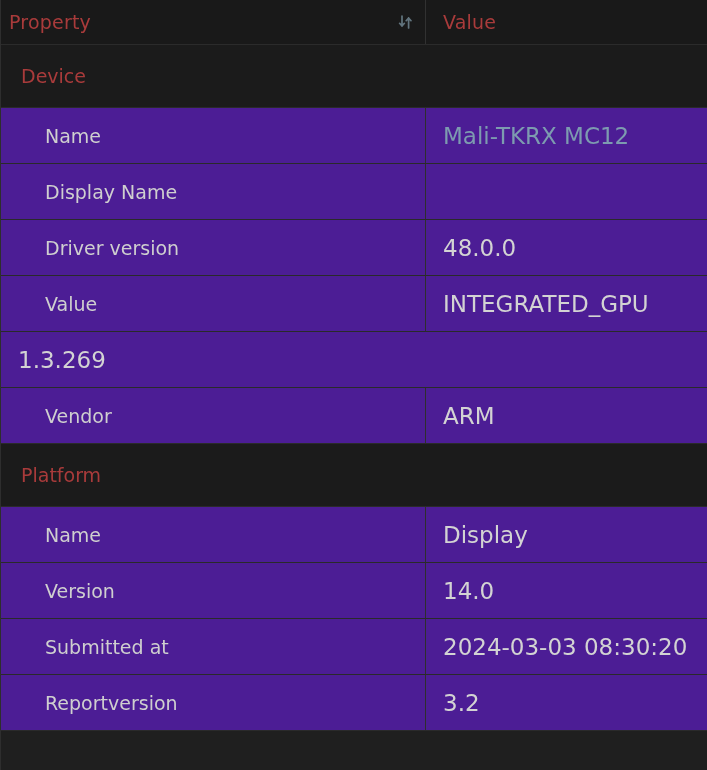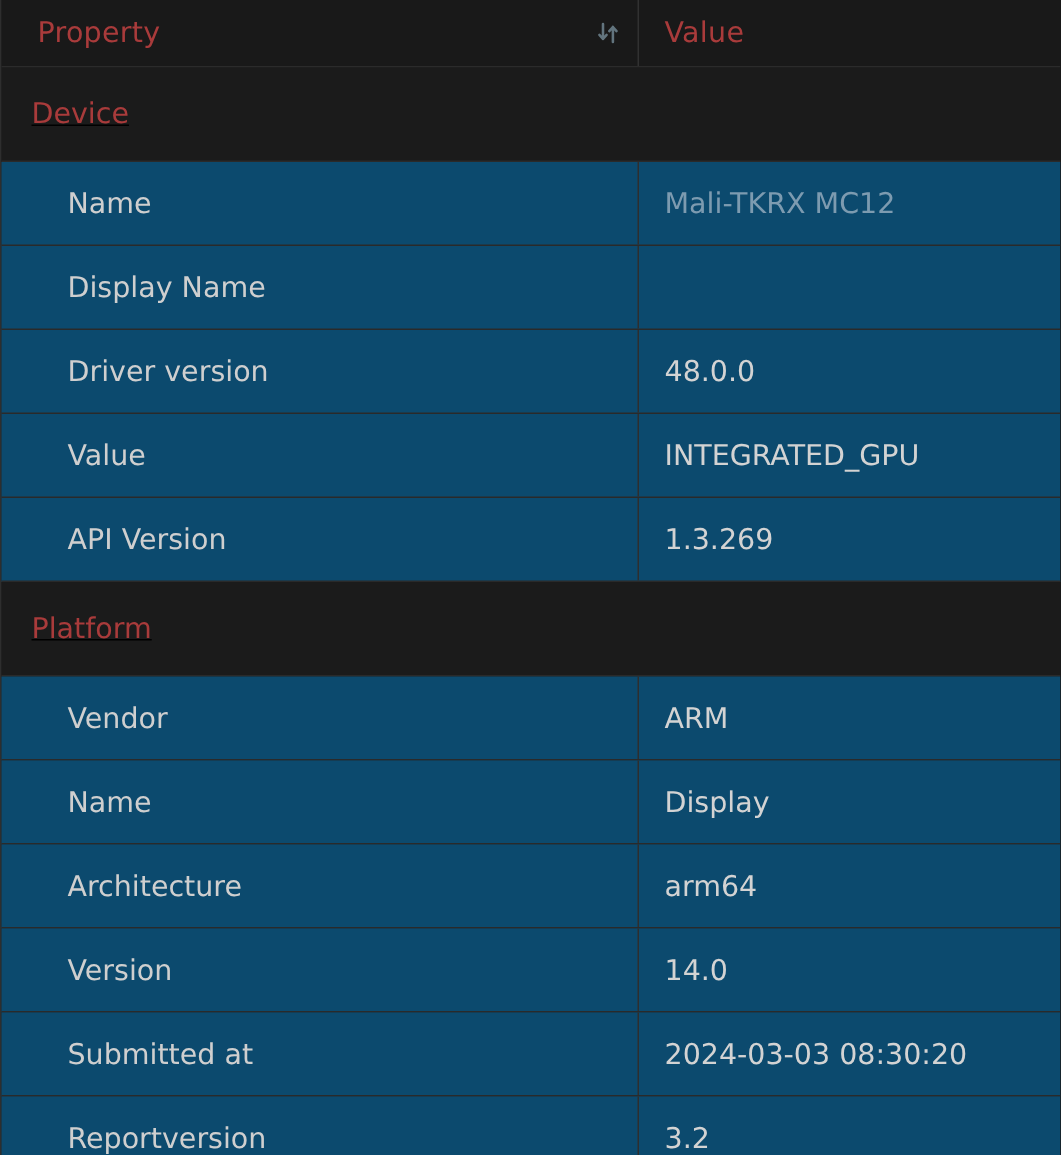--- a/index.html
+++ b/index.html
@@ -37,21 +37,21 @@
     display: flex;
     align-items: center;
     height: 100%;
     box-sizing: border-box;
     color: #a93b3b;
     font-size: 19px;
     letter-spacing: .2px;
   }
   .th-property {
     width: 425px;
-    padding-left: 24px;
+    padding-left: 8px;
     padding-right: 10px;
     justify-content: space-between;
     border-right: 1px solid #313131;
   }
   .th-value {
     flex: 1;
     padding-left: 17px;
   }
   .sort-icon {
     display: inline-flex;
@@ -61,26 +61,25 @@
     opacity: .85;
   }
 
   
   .row {
     display: flex;
     align-items: center;
     height: 56px;
     box-sizing: border-box;
     border-bottom: 1px solid #2a2a2a;
-    background: #0c4a6e;
+    background: #4c1d95;
   }
   .row.section {
     background: #1b1b1b;
     height: 63px;
-    text-decoration: underline;
   }
   .cell-prop {
     width: 425px;
     box-sizing: border-box;
     padding-left: 44px;
     padding-right: 10px;
     height: 100%;
     display: flex;
     align-items: center;
     border-right: 1px solid #2e2e2e;
@@ -96,21 +95,21 @@
   }
   .cell-val {
     flex: 1;
     box-sizing: border-box;
     padding-left: 17px;
     padding-right: 10px;
     height: 100%;
     display: flex;
     align-items: center;
     color: #d3d3d3;
-    font-size: 19px;
+    font-size: 23px;
   }
   .cell-val.link {
     color: #7d9bb0;
   }
 </style>
 </head>
 <body>
 
 <div class="table">
 
@@ -142,37 +141,32 @@
       </div>
       <div class="row">
         <div class="cell-prop">Driver version</div>
         <div class="cell-val">48.0.0</div>
       </div>
       <div class="row">
         <div class="cell-prop">Value</div>
         <div class="cell-val">INTEGRATED_GPU</div>
       </div>
       <div class="row">
-        <div class="cell-prop">API Version</div>
         <div class="cell-val">1.3.269</div>
+      </div>
+      <div class="row">
+        <div class="cell-prop">Vendor</div>
+        <div class="cell-val">ARM</div>
       </div>
       <div class="row section">
         <div class="cell-prop">Platform</div>
       </div>
       <div class="row">
-        <div class="cell-prop">Vendor</div>
-        <div class="cell-val">ARM</div>
-      </div>
-      <div class="row">
         <div class="cell-prop">Name</div>
         <div class="cell-val">Display</div>
-      </div>
-      <div class="row">
-        <div class="cell-prop">Architecture</div>
-        <div class="cell-val">arm64</div>
       </div>
       <div class="row">
         <div class="cell-prop">Version</div>
         <div class="cell-val">14.0</div>
       </div>
       <div class="row">
         <div class="cell-prop">Submitted at</div>
         <div class="cell-val">2024-03-03 08:30:20</div>
       </div>
       <div class="row">

